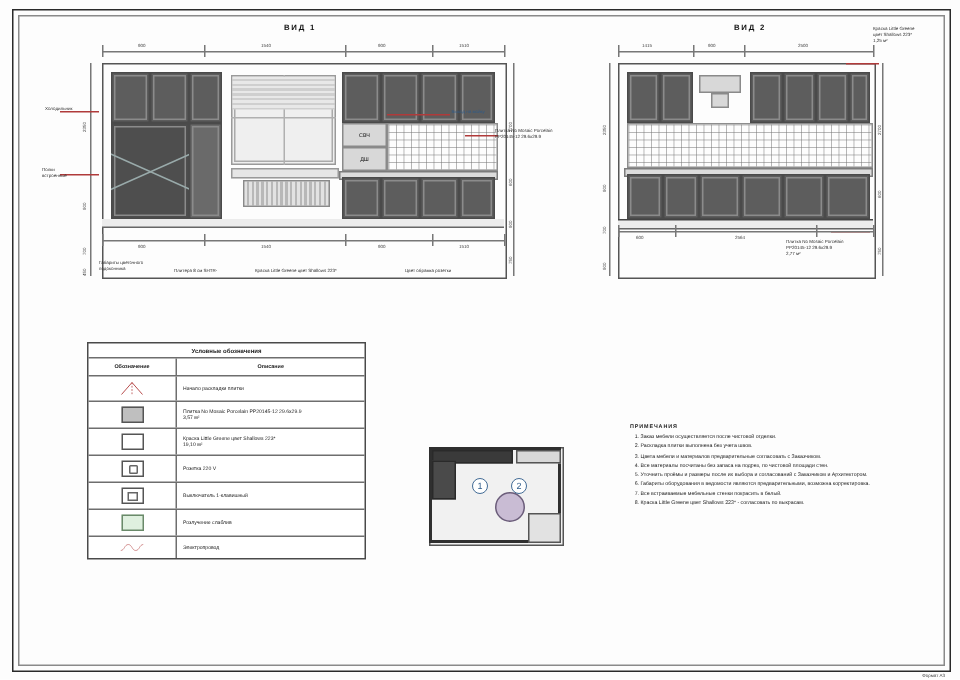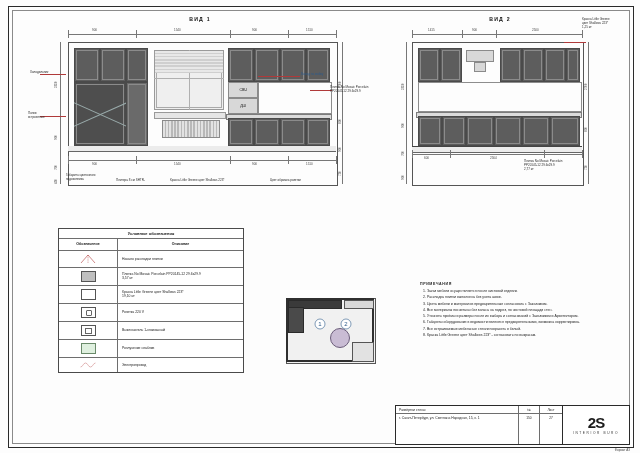--- a/index.html
+++ b/index.html
@@ -403,33 +403,15 @@
       <li>Раскладка плитки выполнена без учета швов.</li>
       <li>Цвета мебели и материалов предварительные согласовать с Заказчиком.</li>
       <li>Все материалы посчитаны без запаса на подрез, по чистовой площади стен.</li>
       <li>Уточнить проёмы и размеры после их выбора и согласований с Заказчиком и Архитектором.</li>
       <li>Габариты оборудования в ведомости являются предварительными, возможна корректировка.</li>
       <li>Все встраиваемые мебельные стенки покрасить в белый.</li>
       <li>Краска Little Greene цвет Shallows 223* - согласовать по выкрасам.</li>
     </ol>
   </div>
 
-  <div id="tb">
-    <div class="tbl">
-      <div class="tbrow">
-        <div class="cellA">Развёртки стены</div>
-        <div class="cellB">№</div>
-        <div class="cellC">Лист</div>
-      </div>
-      <div class="tbrow">
-        <div class="cellA small">г. Санкт-Петербург, ул. Светлана Народная, 15, к. 1</div>
-        <div class="cellB">150</div>
-        <div class="cellC">27</div>
-      </div>
-    </div>
-    <div class="logo">
-      <div class="mark">2S</div>
-      <div class="sub">INTERIOR BURO</div>
-    </div>
-  </div>
 
   <div class="fmt">Формат А3</div>
 </div>
 
 </body></html>

